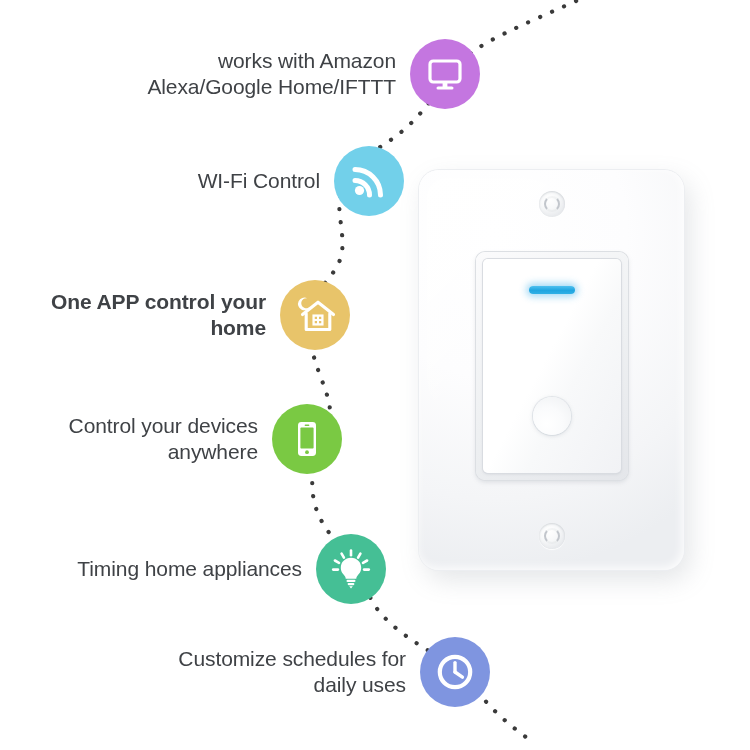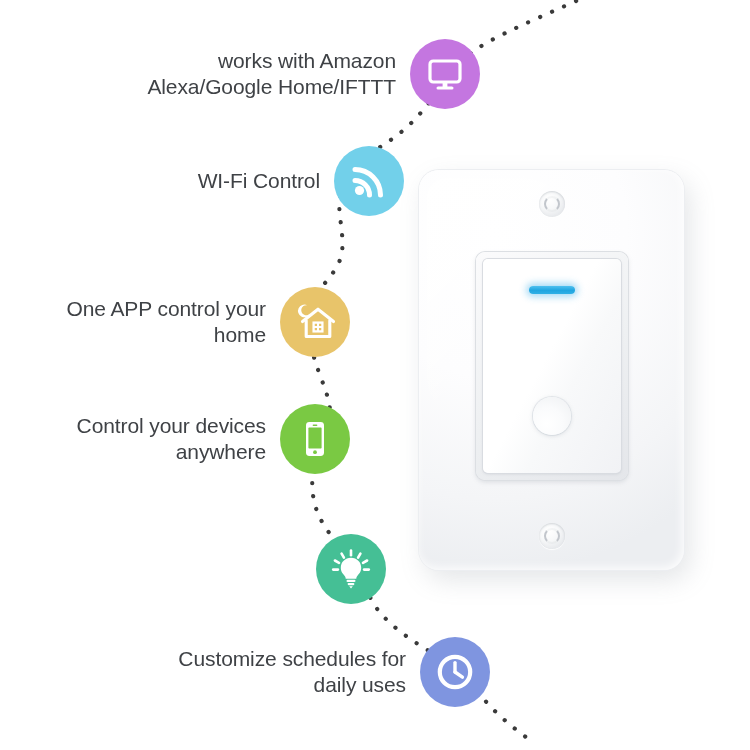--- a/index.html
+++ b/index.html
@@ -60,22 +60,22 @@
     display: flex;
     align-items: center;
     justify-content: center;
     box-sizing: border-box;
   }
   .feature-icon svg { display: block; }
 
   
   #feature-0 { left: 116px; top: 39px;  width: 364px; justify-content: flex-end; }
   #feature-1 { left: 176px; top: 146px; width: 228px; justify-content: flex-end; }
-  #feature-2 { left: 48px;  top: 287px; width: 302px; justify-content: flex-end; }
-  #feature-3 { left: 60px;  top: 404px; width: 290px; justify-content: flex-end; }
+  #feature-2 { left: 48px;  top: 280px; width: 302px; justify-content: flex-end; font-weight: bold; }
+  #feature-3 { left: 52px;  top: 404px; width: 290px; justify-content: flex-end; }
   #feature-4 { left: 66px;  top: 534px; width: 320px; justify-content: flex-end; }
   #feature-5 { left: 160px; top: 637px; width: 330px; justify-content: flex-end; }
 
   
   #wall-switch {
     position: absolute;
     left: 419px;
     top: 170px;
     width: 265px;
     height: 400px;
@@ -243,20 +243,21 @@
       <svg width="44" height="44" viewBox="0 0 44 44" aria-hidden="true">
         <rect x="13" y="5" width="18" height="34" rx="3.4" ry="3.4" fill="#ffffff"></rect>
         <rect x="15.4" y="10.6" width="13.2" height="21" rx="0.8" fill="#7ac943"></rect>
         <rect x="19.6" y="7.6" width="4.8" height="1.5" rx="0.75" fill="#7ac943"></rect>
         <circle cx="22" cy="35.2" r="1.9" fill="#7ac943"></circle>
       </svg>
     </div>
   </div>
 
   <div class="feature" id="feature-4">
+    <div class="feature-label">Timing home appliances</div>
     <div class="feature-icon" style="background:#45bf95;">
       <svg width="46" height="46" viewBox="0 0 46 46" aria-hidden="true">
         <g stroke="#ffffff" stroke-width="2.6" stroke-linecap="round">
           <line x1="23" y1="4.5" x2="23" y2="9.2"></line>
           <line x1="13.6" y1="7.6" x2="15.9" y2="11.7"></line>
           <line x1="32.4" y1="7.6" x2="30.1" y2="11.7"></line>
           <line x1="6.9" y1="14.5" x2="11.0" y2="16.8"></line>
           <line x1="39.1" y1="14.5" x2="35.0" y2="16.8"></line>
           <line x1="5.2" y1="23.6" x2="9.9" y2="23.6"></line>
           <line x1="40.8" y1="23.6" x2="36.1" y2="23.6"></line>

